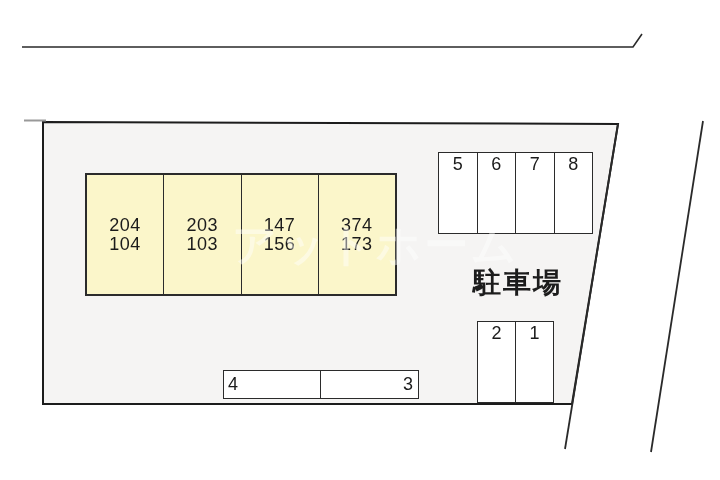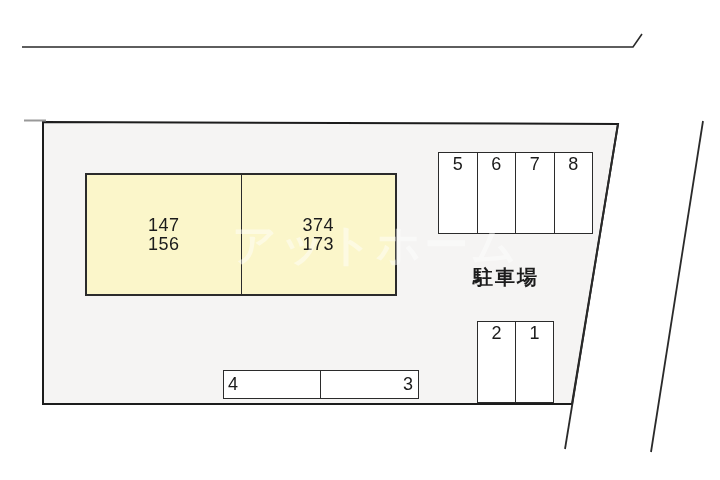--- a/index.html
+++ b/index.html
@@ -32,21 +32,21 @@
 
   #row58 { left:438px; top:152px; width:155px; height:82px; }
   #row21 { left:477px; top:321px; width:77px;  height:82px; }
   #row43 { left:223px; top:370px; width:196px; height:29px; }
   #row43 .cell { display:flex; align-items:center; }
   #row43 .cell.align-left  { justify-content:flex-start; padding-left:4px; }
   #row43 .cell.align-right { justify-content:flex-end;  padding-right:5px; }
 
   .parking-label {
     position:absolute; left:473px; top:264px; z-index:2;
-    font-size:20px; font-weight:600; letter-spacing:2px; color:#1c1c1c;
+    font-size:28px; font-weight:600; letter-spacing:2px; color:#1c1c1c;
   }
 
   .watermark {
     position:absolute; left:232px; top:216px; z-index:3;
     font-size:44px; font-weight:bold; letter-spacing:3px;
     color:rgba(255,255,255,0.45); white-space:nowrap; pointer-events:none;
   }
 </style>
 </head>
 <body>
@@ -60,20 +60,32 @@
     <line x1="24" y1="120.5" x2="46" y2="120.5" stroke="#999999" stroke-width="2"></line>
 
     <polyline points="22,47 633,47 642,34" fill="none" stroke="#2a2a2a" stroke-width="1.6"></polyline>
 
     <line x1="618" y1="124" x2="565" y2="449" stroke="#2a2a2a" stroke-width="1.8"></line>
 
     <line x1="703" y1="121" x2="651" y2="452" stroke="#2a2a2a" stroke-width="1.8"></line>
   </svg>
 
   <div class="building">
+    <div class="unit">
+      <div class="unit-label">
+        <span>204</span>
+        <span>104</span>
+      </div>
+    </div>
+    <div class="unit">
+      <div class="unit-label">
+        <span>203</span>
+        <span>103</span>
+      </div>
+    </div>
     <div class="unit">
       <div class="unit-label">
         <span>147</span>
         <span>156</span>
       </div>
     </div>
     <div class="unit">
       <div class="unit-label">
         <span>374</span>
         <span>173</span>

